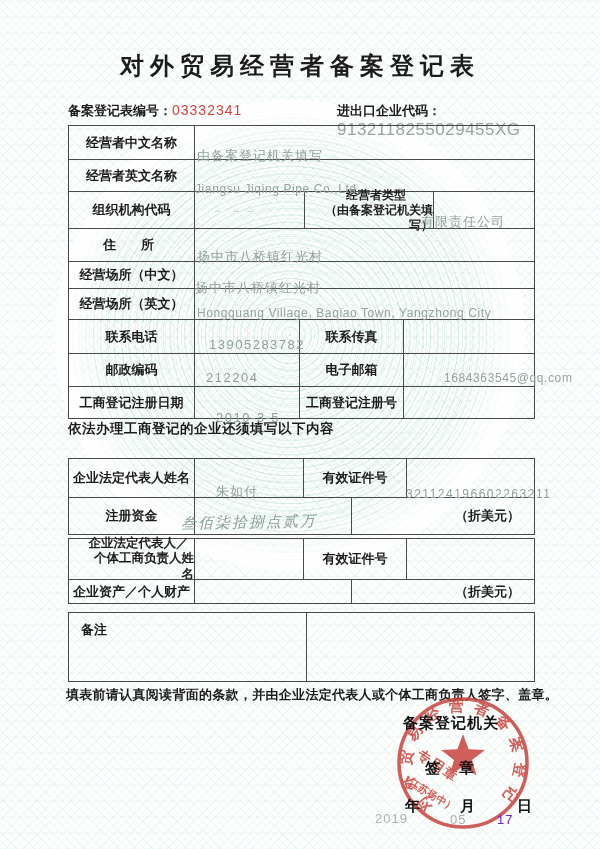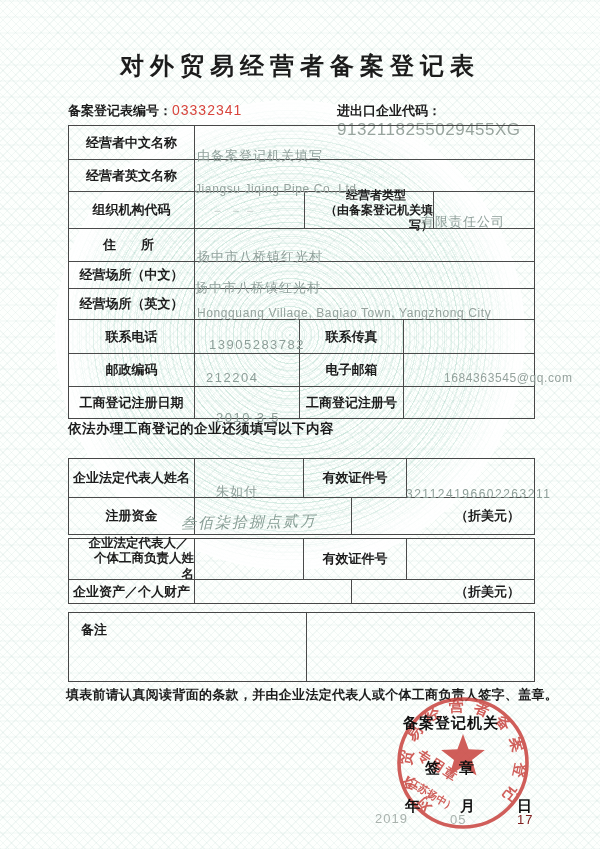--- a/index.html
+++ b/index.html
@@ -178,14 +178,14 @@
   </div>
 
   <div class="blk" style="left:403px;top:714px;font-size:15px;letter-spacing:1px;">备案登记机关</div>
   <div class="blk" style="left:425px;top:759px;font-size:15px;">签</div>
   <div class="blk" style="left:459px;top:759px;font-size:15px;">章</div>
   <div class="blk" style="left:405px;top:797px;font-size:15px;">年</div>
   <div class="blk" style="left:460px;top:797px;font-size:15px;">月</div>
   <div class="blk" style="left:517px;top:797px;font-size:15px;">日</div>
   <div class="datetxt" style="left:375px;top:811px;color:#a9b2ad;">2019</div>
   <div class="datetxt" style="left:450px;top:812px;color:#a9b2ad;">05</div>
-  <div class="datetxt" style="left:497px;top:812px;color:#7f1d1d;margin-left:20px;">17</div>
+  <div class="datetxt" style="left:497px;top:812px;color:#6d28d9;">17</div>
 </div>
 
 </body></html>

